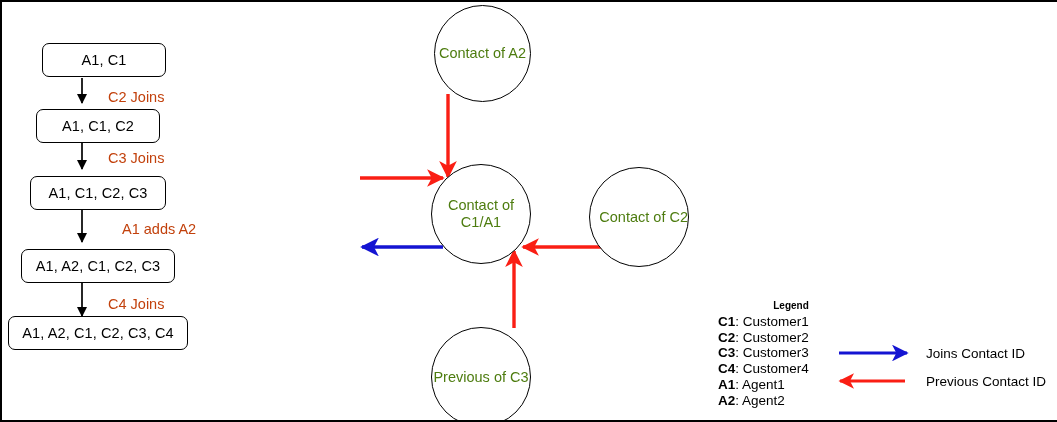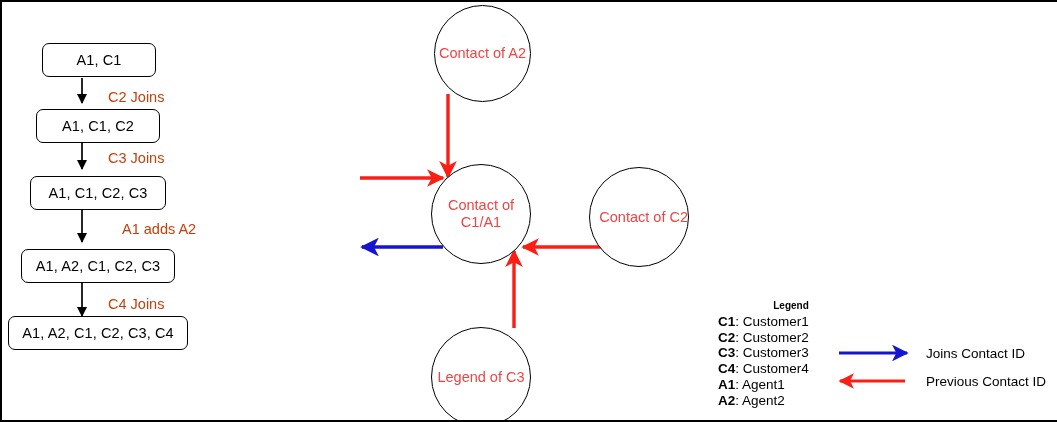--- a/index.html
+++ b/index.html
@@ -49,21 +49,21 @@
     box-sizing: border-box;
     border: 1.6px solid #000000;
     border-radius: 50%;
     background: #ffffff;
     display: flex;
     align-items: center;
     justify-content: center;
     text-align: center;
     font-size: 14.5px;
     line-height: 17px;
-    color: #ef4444;
+    color: #4d7c0f;
     white-space: pre-line;
   }
   
   svg.overlay {
     position: absolute;
     left: 0;
     top: 0;
     width: 1057px;
     height: 422px;
     pointer-events: none;
@@ -142,21 +142,21 @@
 
     <g>
       <line x1="512" y1="326" x2="512" y2="249" stroke="#fa1e14" stroke-width="3.4" marker-end="url(#arrow-red)"></line>
     </g>
 
     <g>
       <line x1="441" y1="245" x2="360" y2="245" stroke="#1414d2" stroke-width="3.6" marker-end="url(#arrow-blue)"></line>
     </g>
   </svg>
 
-  <div class="flow-box" style="left:40px; top:41px; width:114px; height:34px;">
+  <div class="flow-box" style="left:40px; top:41px; width:124px; height:34px;">
     <span>A1, C1</span>
   </div>
   <div class="flow-label" style="left:106px; top:87px;">C2 Joins</div>
 
   <div class="flow-box" style="left:34px; top:107px; width:124px; height:34px;">
     <span>A1, C1, C2</span>
   </div>
   <div class="flow-label" style="left:106px; top:148px;">C3 Joins</div>
 
   <div class="flow-box" style="left:28px; top:174px; width:136px; height:34px;">
@@ -181,21 +181,21 @@
   <div class="node-circle" style="left:429px; top:162px; width:100px; height:100px;">
     <span>Contact of
 C1/A1</span>
   </div>
 
   <div class="node-circle" style="left:587px; top:165px; width:100px; height:100px;justify-content:flex-end;">
     <span>Contact of C2</span>
   </div>
 
   <div class="node-circle" style="left:429px; top:325px; width:100px; height:100px;">
-    <span>Legend of C3</span>
+    <span>Previous of C3</span>
   </div>
 
   <div id="legend">
     <div class="legend-title">Legend</div>
     <div class="legend-row">
       <span class="legend-key">C1</span><span>: </span><span>Customer1</span>
     </div>
     <div class="legend-row">
       <span class="legend-key">C2</span><span>: </span><span>Customer2</span>
     </div>

